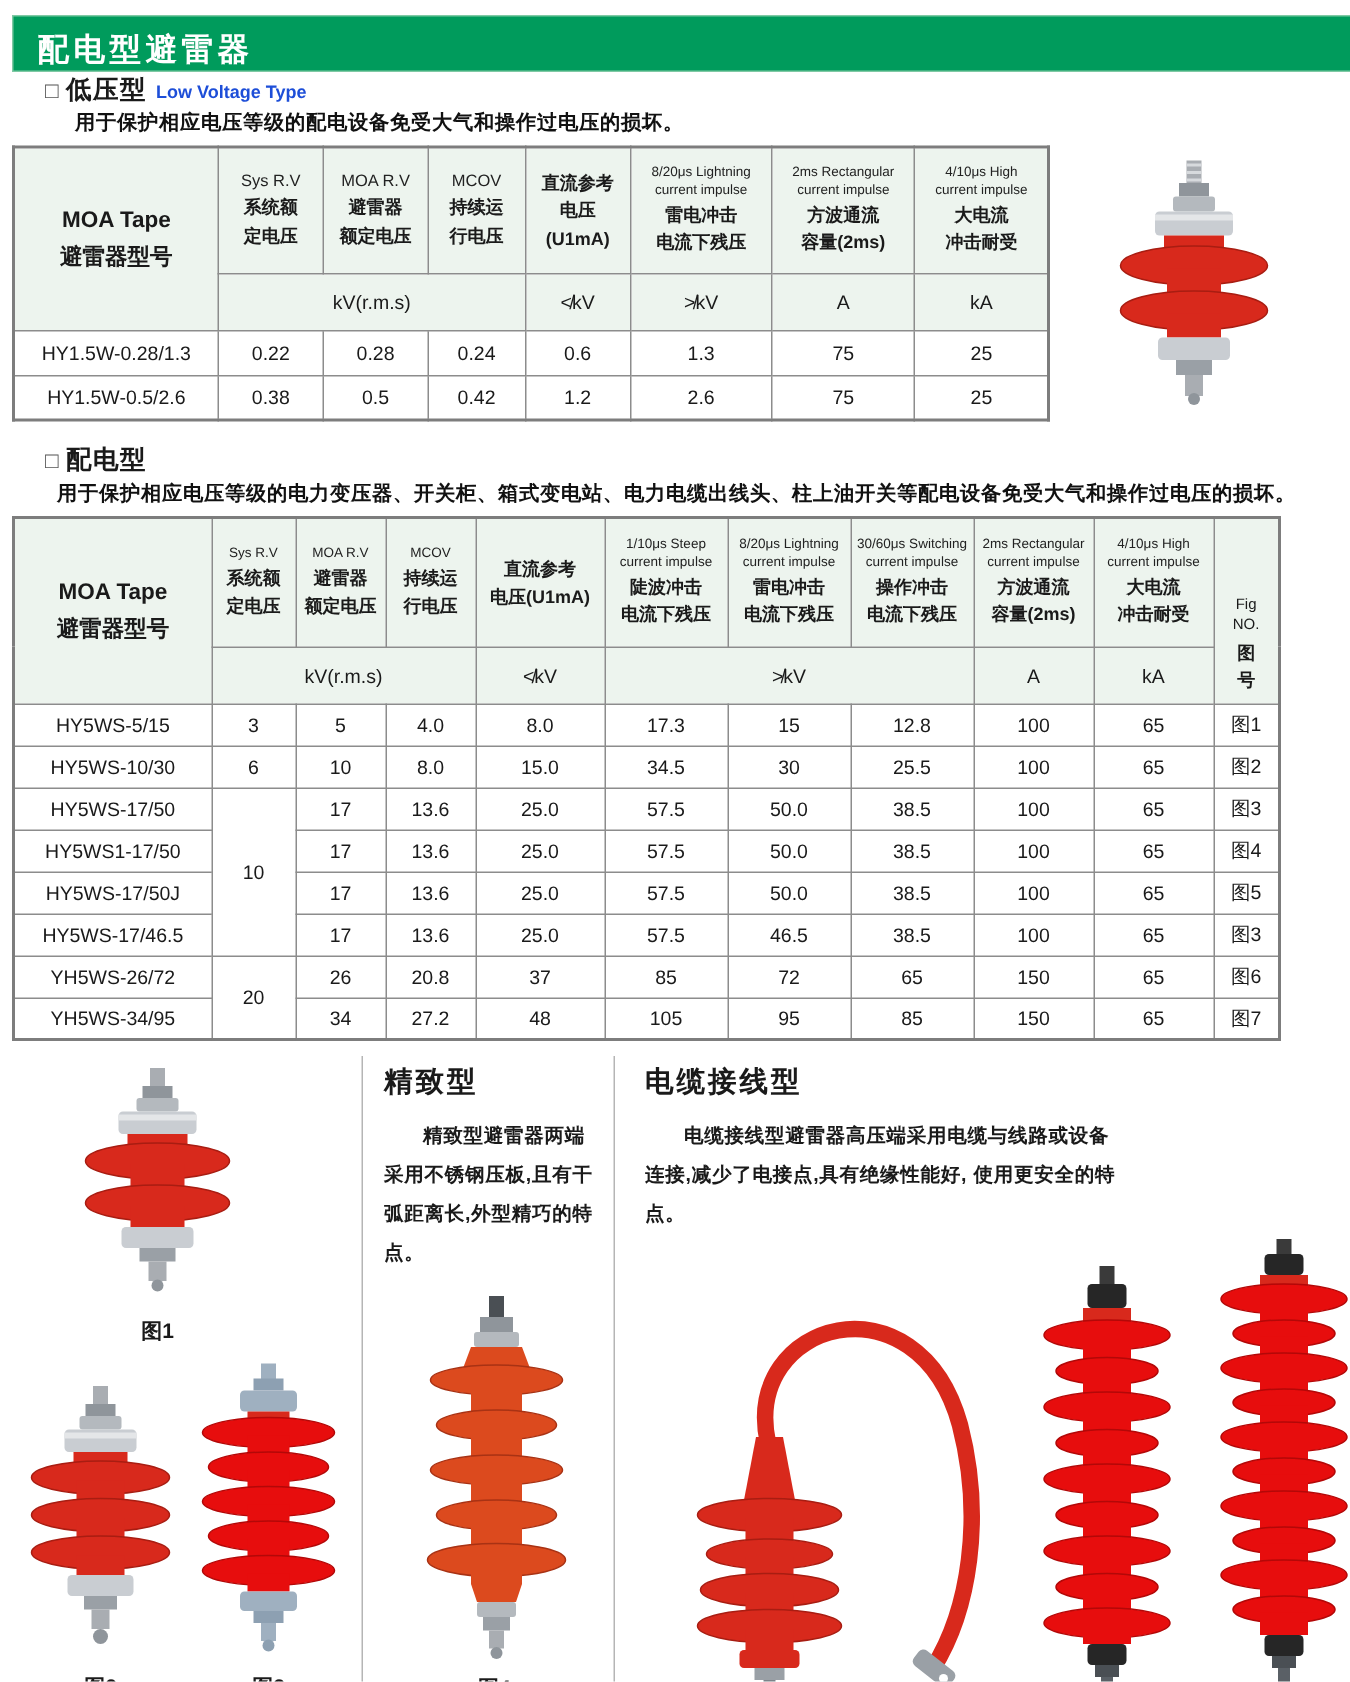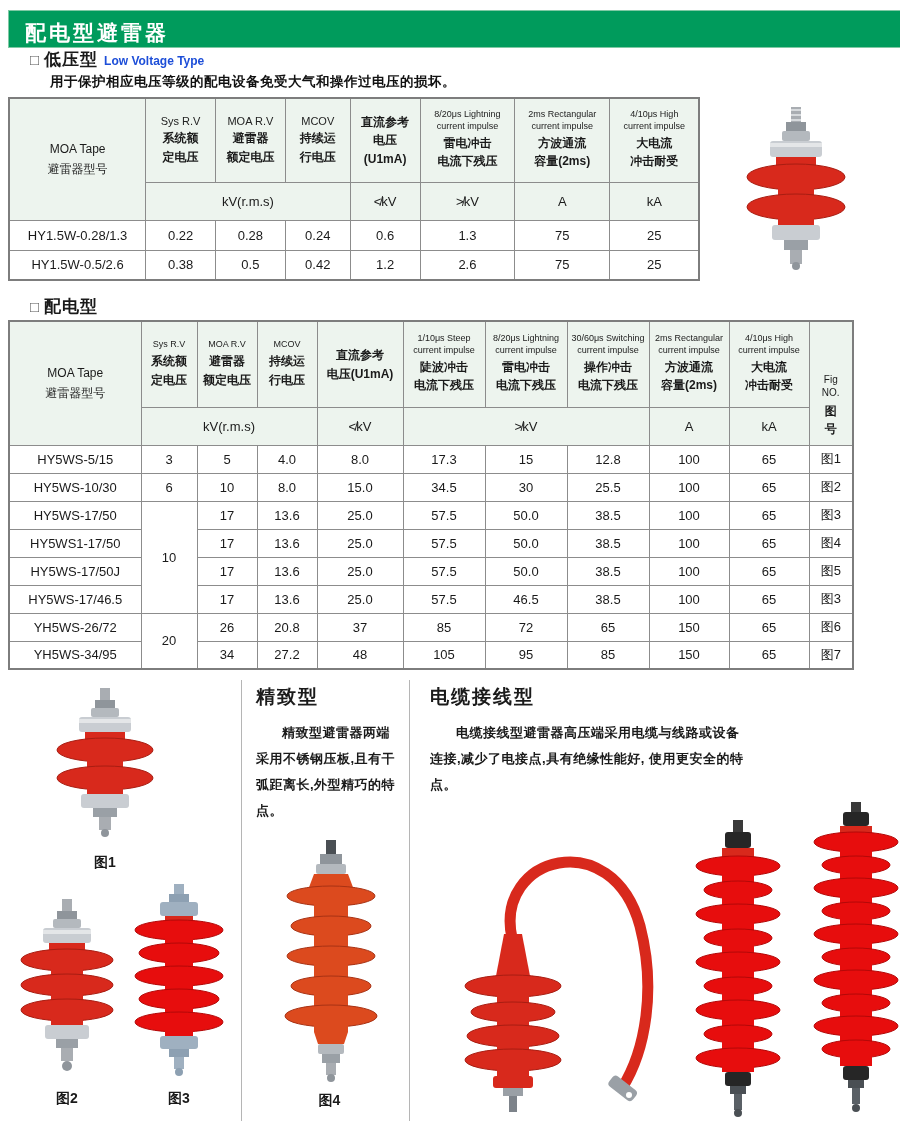--- a/index.html
+++ b/index.html
@@ -33,21 +33,21 @@
 
   
   table.tbl { border-collapse: collapse; table-layout: fixed; border: 2px solid #7d7d7d; }
   table.tbl td {
     border: 1px solid #8c8c8c; text-align: center; vertical-align: middle;
     padding: 1px 0; overflow: hidden;
   }
   table.tbl tr.hrow td, table.tbl tr.urow td { background: #edf4ee; }
   .h-en { font-size: 9px; line-height: 1.3; color: #222; white-space: pre-line; }
   .h-cn { font-size: 12px; font-weight: bold; line-height: 1.55; white-space: pre-line; margin-top: 1px; }
-  .model-h { font-size: 12px; font-weight: normal; line-height: 1.7; white-space: pre-line; }
+  .model-h { font-size: 15px; font-weight: bold; line-height: 1.7; white-space: pre-line; }
   .urow td { font-size: 13px; height: 38px; }
   .drow td { font-size: 13px; height: 30px; }
   .t2 .drow td { height: 28px; }
   .figh-en { font-size: 10px; line-height: 1.3; white-space: pre-line; margin-top: 44px; }
   .figh-cn { font-size: 12px; font-weight: bold; line-height: 1.5; white-space: pre-line; margin-top: 3px; }
   .t1row { display: flex; margin-bottom: 14px; }
   .t1photo { width: 192px; display: flex; align-items: center; justify-content: center; }
   .t2 { margin-bottom: 10px; }
 
   
@@ -186,20 +186,21 @@
         <rect x="69" y="145" width="12" height="14" fill="#a9adb2"></rect>
         <circle cx="75" cy="161" r="4" fill="#8f959b"></circle>
       </svg>
     </div>
   </div>
 
   <div class="sec-head">
     <span class="bullet">□</span>
     <span class="cn">配电型</span>
   </div>
+  <div class="sec-desc" style="margin-left:30px">用于保护相应电压等级的电力变压器、开关柜、箱式变电站、电力电缆出线头、柱上油开关等配电设备免受大气和操作过电压的损坏。</div>
 
   <table class="tbl t2">
     <colgroup>
       <col style="width:132px">
         <col style="width:56px">
         <col style="width:60px">
         <col style="width:60px">
         <col style="width:86px">
       <col style="width:82px">
         <col style="width:82px">

